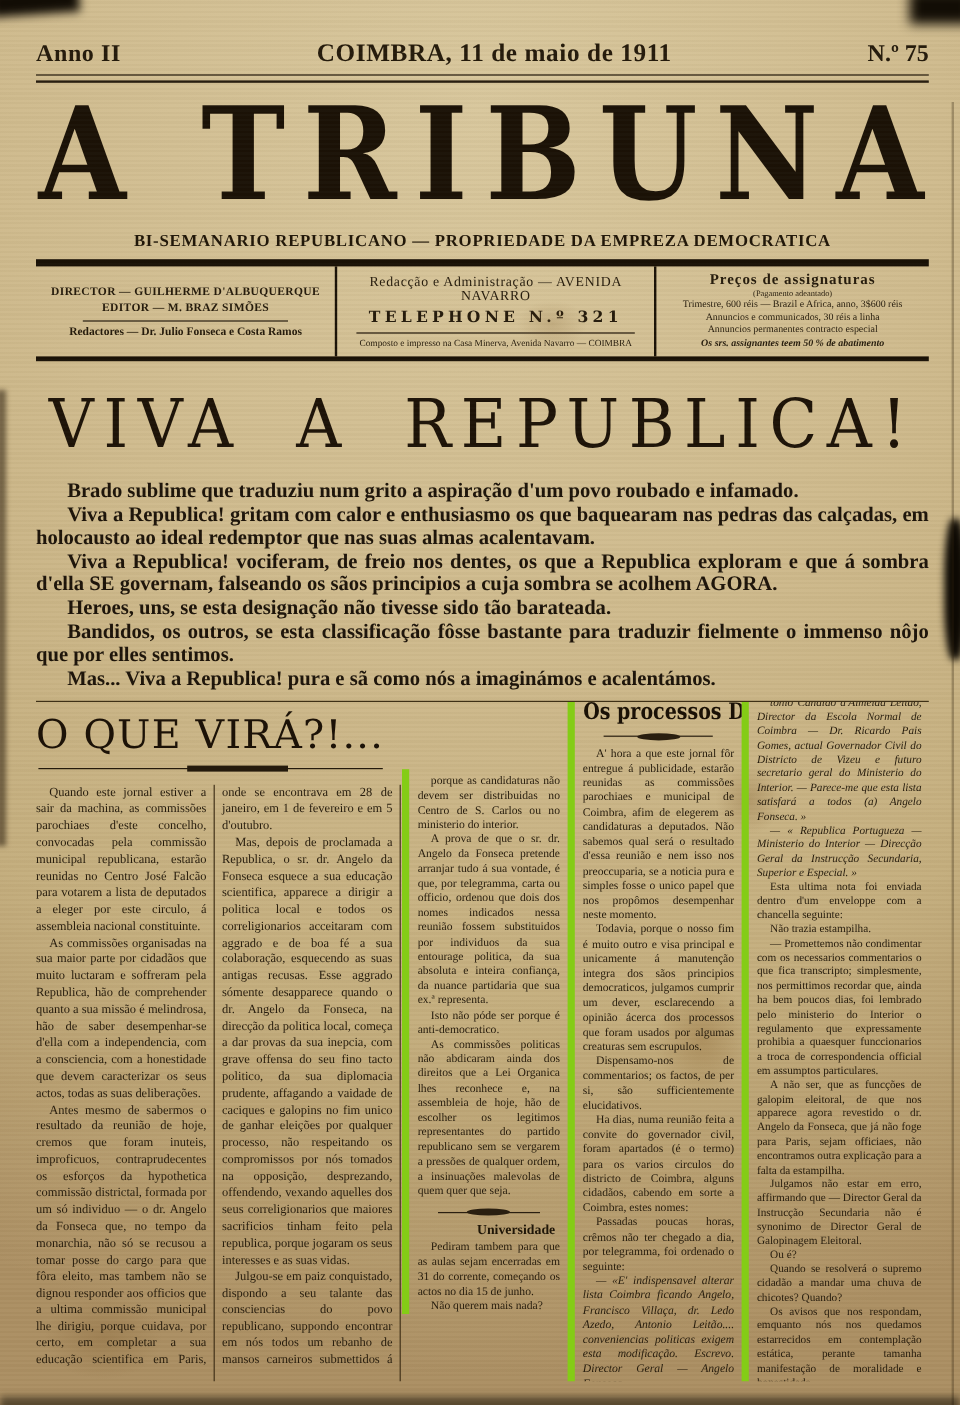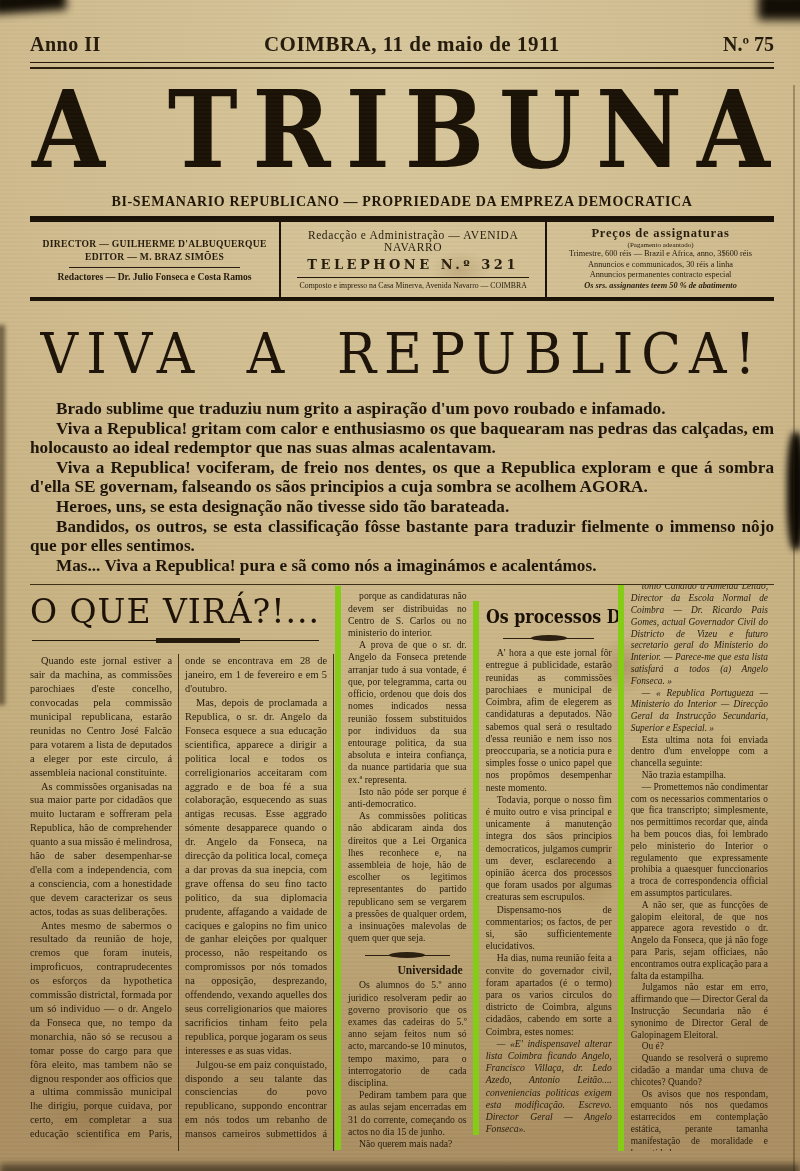--- a/index.html
+++ b/index.html
@@ -187,35 +187,35 @@
     <div class="col col3">
       <div>
           <p class="par">porque as candidaturas não devem ser distribuidas no Centro de S. Carlos ou no ministerio do interior.</p>
           <p class="par">A prova de que o sr. dr. Angelo da Fonseca pretende arranjar tudo á sua vontade, é que, por telegramma, carta ou officio, ordenou que dois dos nomes indicados nessa reunião fossem substituidos por individuos da sua entourage politica, da sua absoluta e inteira confiança, da nuance partidaria que sua ex.ª representa.</p>
           <p class="par">Isto não póde ser porque é anti-democratico.</p>
           <p class="par">As commissões politicas não abdicaram ainda dos direitos que a Lei Organica lhes reconhece e, na assembleia de hoje, hão de escolher os legitimos representantes do partido republicano sem se vergarem a pressões de qualquer ordem, a insinuações malevolas de quem quer que seja.</p>
         </div>
       <div class="ornament"></div>
       <h4 class="sub-head">Universidade</h4>
       <div>
-          <p class="par">Os alumnos do 5.º anno juridico resolveram pedir ao governo provisorio que os exames das cadeiras do 5.º anno sejam feitos num só acto, marcando-se 10 minutos, tempo maximo, para o interrogatorio de cada disciplina.</p>
           <p class="par">Pediram tambem para que as aulas sejam encerradas em 31 do corrente, começando os actos no dia 15 de junho.</p>
           <p class="par">Não querem mais nada?</p>
         </div>
 
     </div>
 
     <article class="col col4">
       <h3 class="art-head2">Os processos D'ELLE</h3>
       <div class="ornament"></div>
       <div>
           <p class="par">A' hora a que este jornal fôr entregue á publicidade, estarão reunidas as commissões parochiaes e municipal de Coimbra, afim de elegerem as candidaturas a deputados. Não sabemos qual será o resultado d'essa reunião e nem isso nos preoccuparia, se a noticia pura e simples fosse o unico papel que nos propômos desempenhar neste momento.</p>
           <p class="par">Todavia, porque o nosso fim é muito outro e visa principal e unicamente á manutenção integra dos sãos principios democraticos, julgamos cumprir um dever, esclarecendo a opinião ácerca dos processos que foram usados por algumas creaturas sem escrupulos.</p>
           <p class="par">Dispensamo-nos de commentarios; os factos, de per si, são sufficientemente elucidativos.</p>
           <p class="par">Ha dias, numa reunião feita a convite do governador civil, foram apartados (é o termo) para os varios circulos do districto de Coimbra, alguns cidadãos, cabendo em sorte a Coimbra, estes nomes:</p>
+          <p class="par">Passadas poucas horas, crêmos não ter chegado a dia, por telegramma, foi ordenado o seguinte:</p>
           <p class="par it">— «E' indispensavel alterar lista Coimbra ficando Angelo, Francisco Villaça, dr. Ledo Azedo, Antonio Leitão.... conveniencias politicas exigem esta modificação. Escrevo. Director Geral — Angelo Fonseca».</p>
         </div>
     </article>
 
     <div class="col col5">
       <div>
           <p class="par it">tonio Candido d'Almeida Leitão, Director da Escola Normal de Coimbra — Dr. Ricardo Pais Gomes, actual Governador Civil do Districto de Vizeu e futuro secretario geral do Ministerio do Interior. — Parece-me que esta lista satisfará a todos (a) Angelo Fonseca. »</p>
           <p class="par it">— « Republica Portugueza — Ministerio do Interior — Direcção Geral da Instrucção Secundaria, Superior e Especial. »</p>
           <p class="par">Esta ultima nota foi enviada dentro d'um enveloppe com a chancella seguinte:</p>
           <p class="par">Não trazia estampilha.</p>

